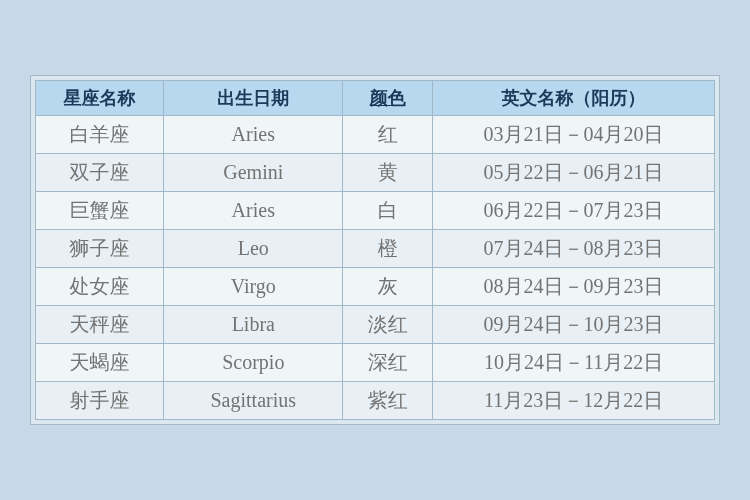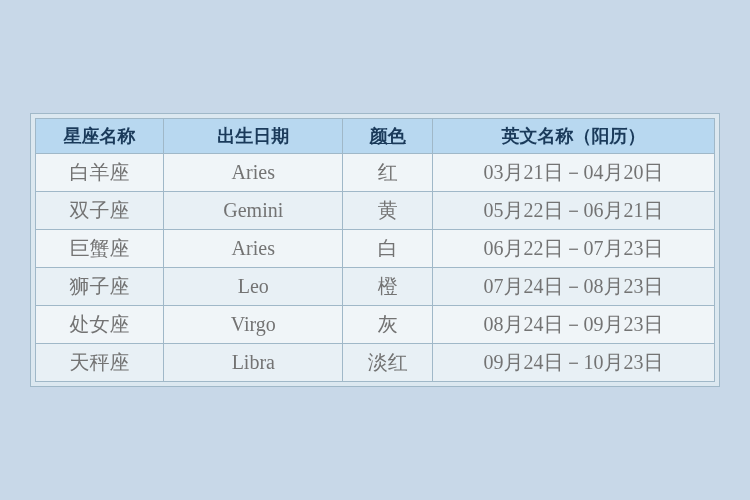--- a/index.html
+++ b/index.html
@@ -105,15 +105,27 @@
           <td>Virgo</td>
           <td>灰</td>
           <td>08月24日－09月23日</td>
         </tr>
         <tr>
           <td>天秤座</td>
           <td>Libra</td>
           <td>淡红</td>
           <td>09月24日－10月23日</td>
         </tr>
+        <tr>
+          <td>天蝎座</td>
+          <td>Scorpio</td>
+          <td>深红</td>
+          <td>10月24日－11月22日</td>
+        </tr>
+        <tr>
+          <td>射手座</td>
+          <td>Sagittarius</td>
+          <td>紫红</td>
+          <td>11月23日－12月22日</td>
+        </tr>
       </tbody>
   </table>
 </div>
 
 </body></html>

